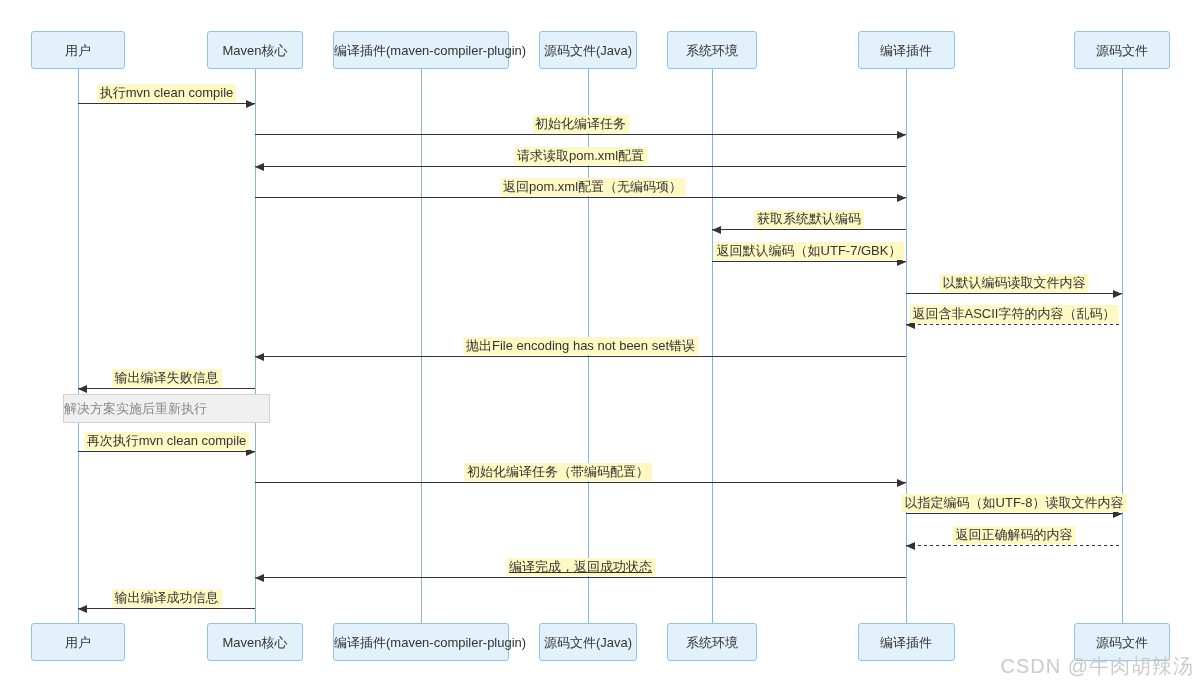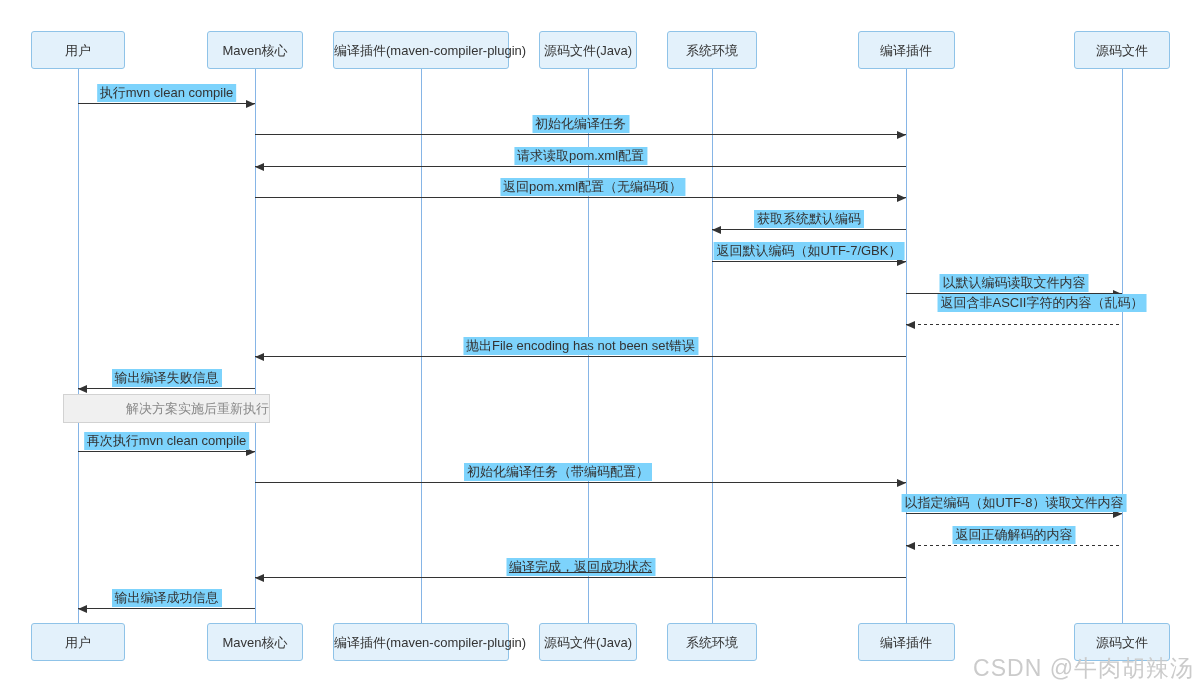--- a/index.html
+++ b/index.html
@@ -14,28 +14,28 @@
   }
   .lifeline{position:absolute;width:1px;background:#86B5E6;}
   .msg-line{position:absolute;height:1px;}
   .msg-line.solid{background:#333;}
   .msg-line.dashed{background:repeating-linear-gradient(to right,#333 0 3px,transparent 3px 6px);}
   .arrowhead{position:absolute;width:0;height:0;border-top:4px solid transparent;border-bottom:4px solid transparent;}
   .arrowhead.right{border-left:9px solid #333;}
   .arrowhead.left{border-right:9px solid #333;}
   .msg-label{
     position:absolute;transform:translateX(-50%);white-space:nowrap;
-    font-size:13px;color:#333;background:#7dd3fc;padding:0 3px;
+    font-size:13px;color:#333;background:#fef9c3;padding:0 3px;
   }
   .note-box{
-    position:absolute;box-sizing:border-box;text-align:right;
-    background:#F0F0F0;border:1px solid #D2D2D2;color:#888;font-size:13px;padding-left:43px;
+    position:absolute;box-sizing:border-box;text-align:left;
+    background:#F0F0F0;border:1px solid #D2D2D2;color:#888;font-size:13px;
   }
   .watermark{
-    position:absolute;right:6px;top:653px;font-size:23px;color:#CBCBCB;
+    position:absolute;right:6px;top:653px;font-size:20px;color:#CBCBCB;
     white-space:nowrap;letter-spacing:1px;
   }
 </style>
 </head>
 <body>
 
 <div class="canvas">
   <div id="layer-lifelines">
       <div class="lifeline" style="left: 78px; top: 69px; height: 554px;"></div>
       <div class="lifeline" style="left: 255px; top: 69px; height: 554px;"></div>
@@ -78,21 +78,21 @@
       <div class="arrowhead left" style="left: 712px; top: 225.5px;"></div>
       <div class="msg-label" style="left: 809px; top: 210px;">获取系统默认编码</div>
       <div class="msg-line solid" style="left: 712px; top: 261px; width: 194px;"></div>
       <div class="arrowhead right" style="left: 897px; top: 257.5px;"></div>
       <div class="msg-label" style="left: 809px; top: 242px;">返回默认编码（如UTF-7/GBK）</div>
       <div class="msg-line solid" style="left: 906px; top: 293px; width: 216px;"></div>
       <div class="arrowhead right" style="left: 1113px; top: 289.5px;"></div>
       <div class="msg-label" style="left: 1014px; top: 274px;">以默认编码读取文件内容</div>
       <div class="msg-line dashed" style="left: 906px; top: 324px; width: 216px;"></div>
       <div class="arrowhead left" style="left: 906px; top: 320.5px;"></div>
-      <div class="msg-label" style="left: 1014px; top: 294px; margin-left: 28px;">返回含非ASCII字符的内容（乱码）</div>
+      <div class="msg-label" style="left: 1014px; top: 305px;">返回含非ASCII字符的内容（乱码）</div>
       <div class="msg-line solid" style="left: 255px; top: 356px; width: 651px;"></div>
       <div class="arrowhead left" style="left: 255px; top: 352.5px;"></div>
       <div class="msg-label" style="left: 580.5px; top: 337px;">抛出File encoding has not been set错误</div>
       <div class="msg-line solid" style="left: 78px; top: 388px; width: 177px;"></div>
       <div class="arrowhead left" style="left: 78px; top: 384.5px;"></div>
       <div class="msg-label" style="left: 166.5px; top: 369px;">输出编译失败信息</div>
       <div class="note-box" style="left: 63px; top: 394px; width: 207px; height: 29px; line-height: 27px;">解决方案实施后重新执行</div>
       <div class="msg-line solid" style="left: 78px; top: 451px; width: 177px;"></div>
       <div class="arrowhead right" style="left: 246px; top: 447.5px;"></div>
       <div class="msg-label" style="left: 166.5px; top: 432px;">再次执行mvn clean compile</div>

